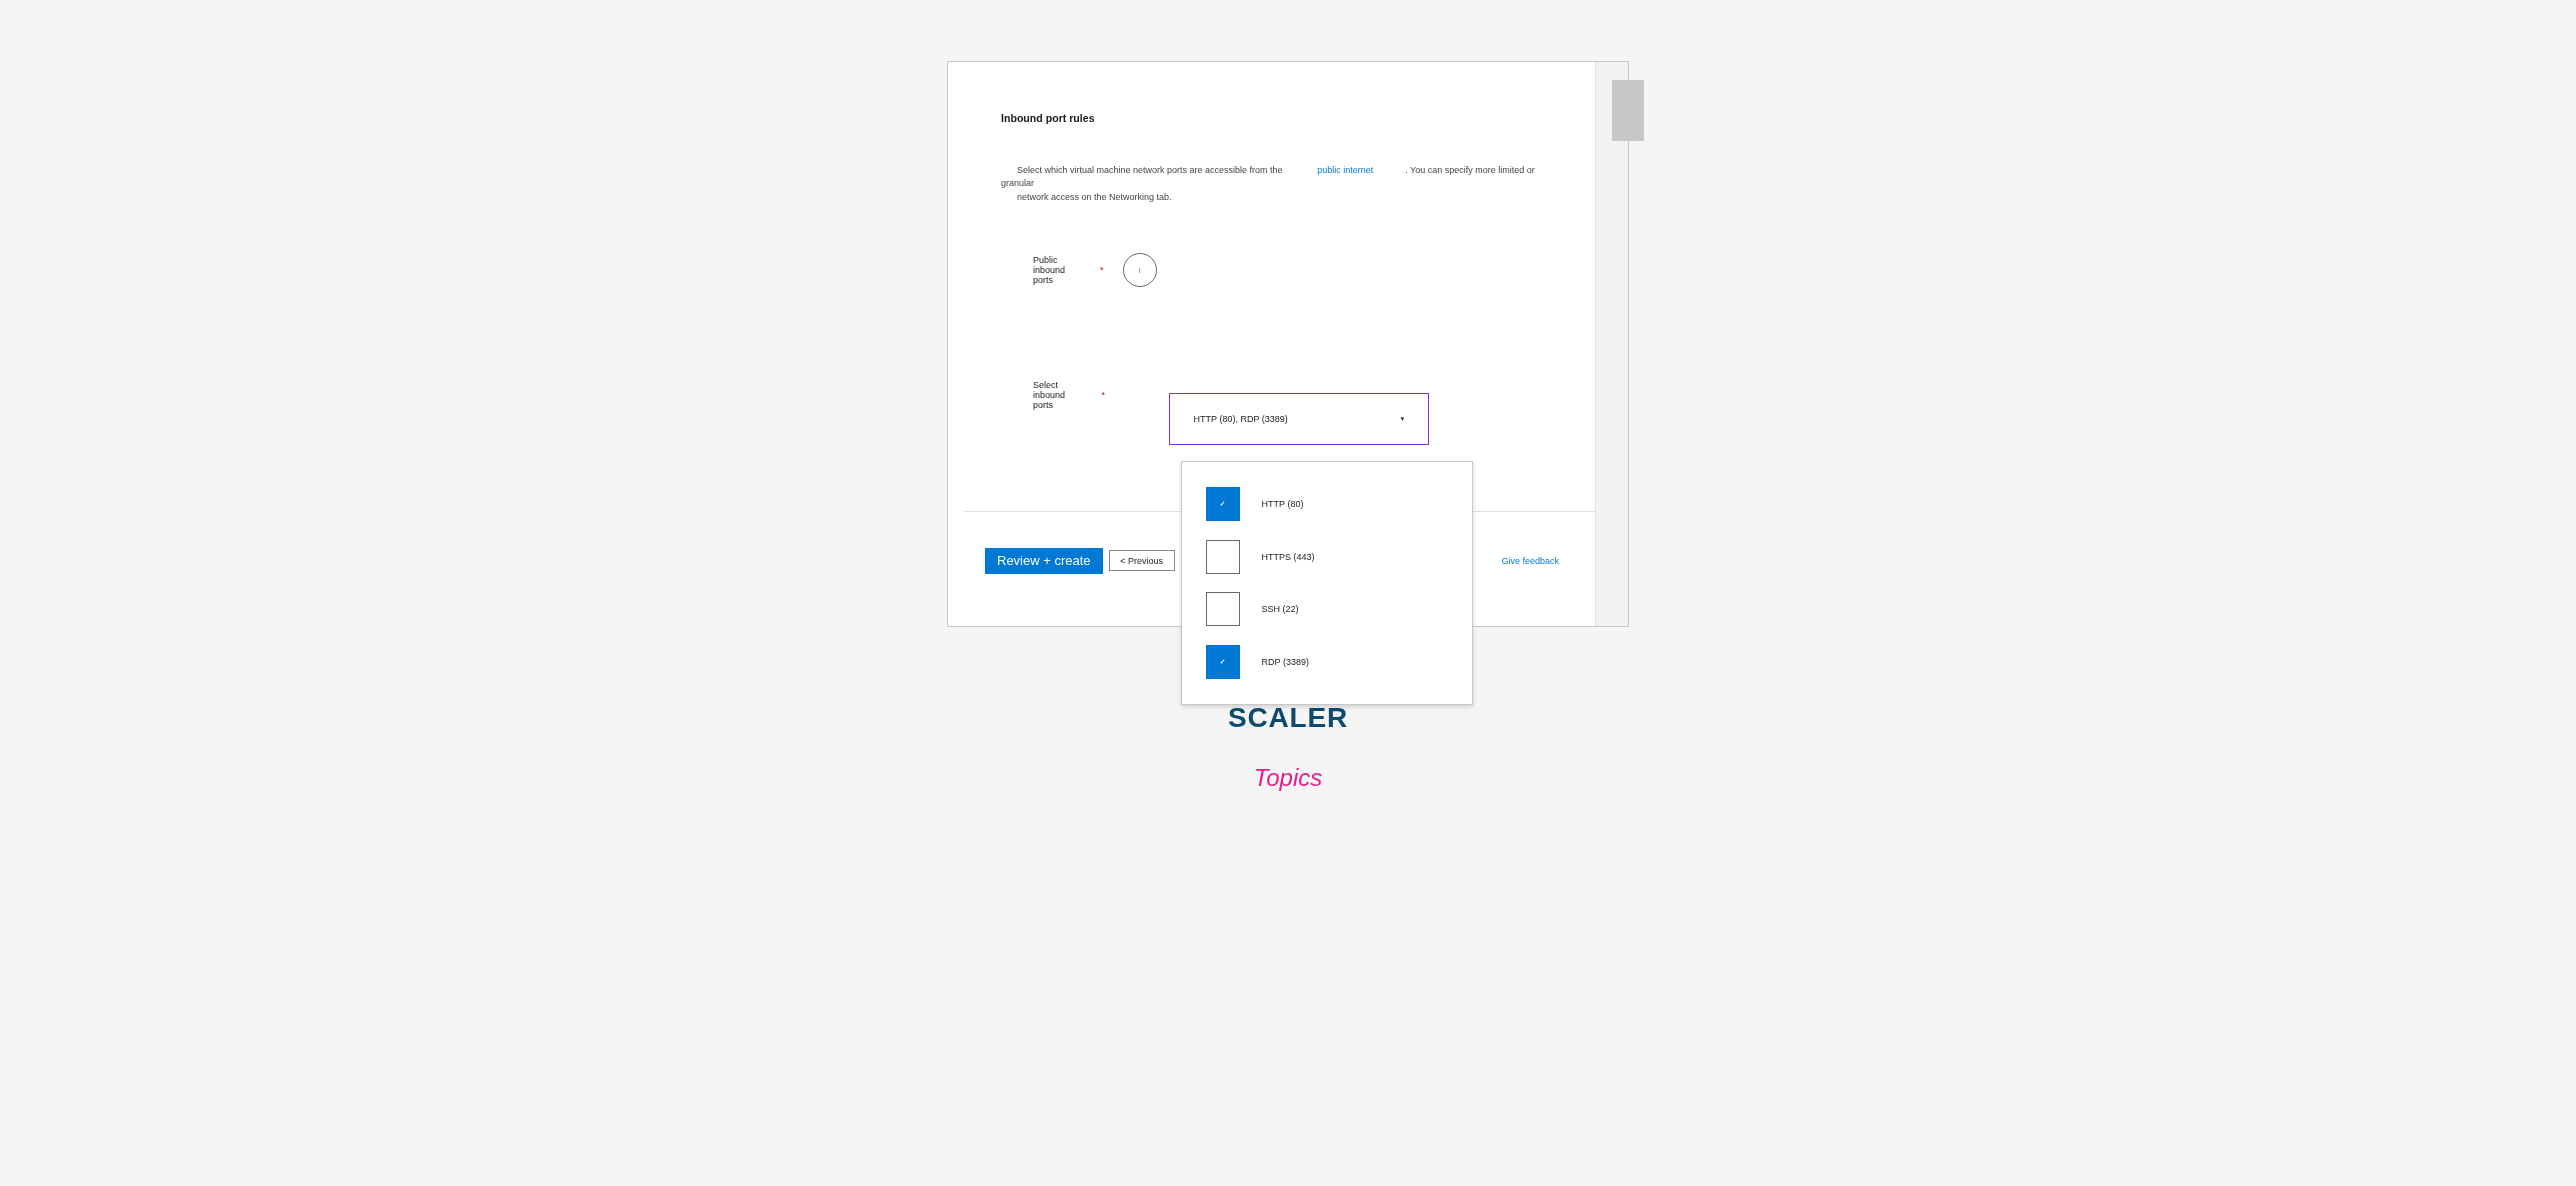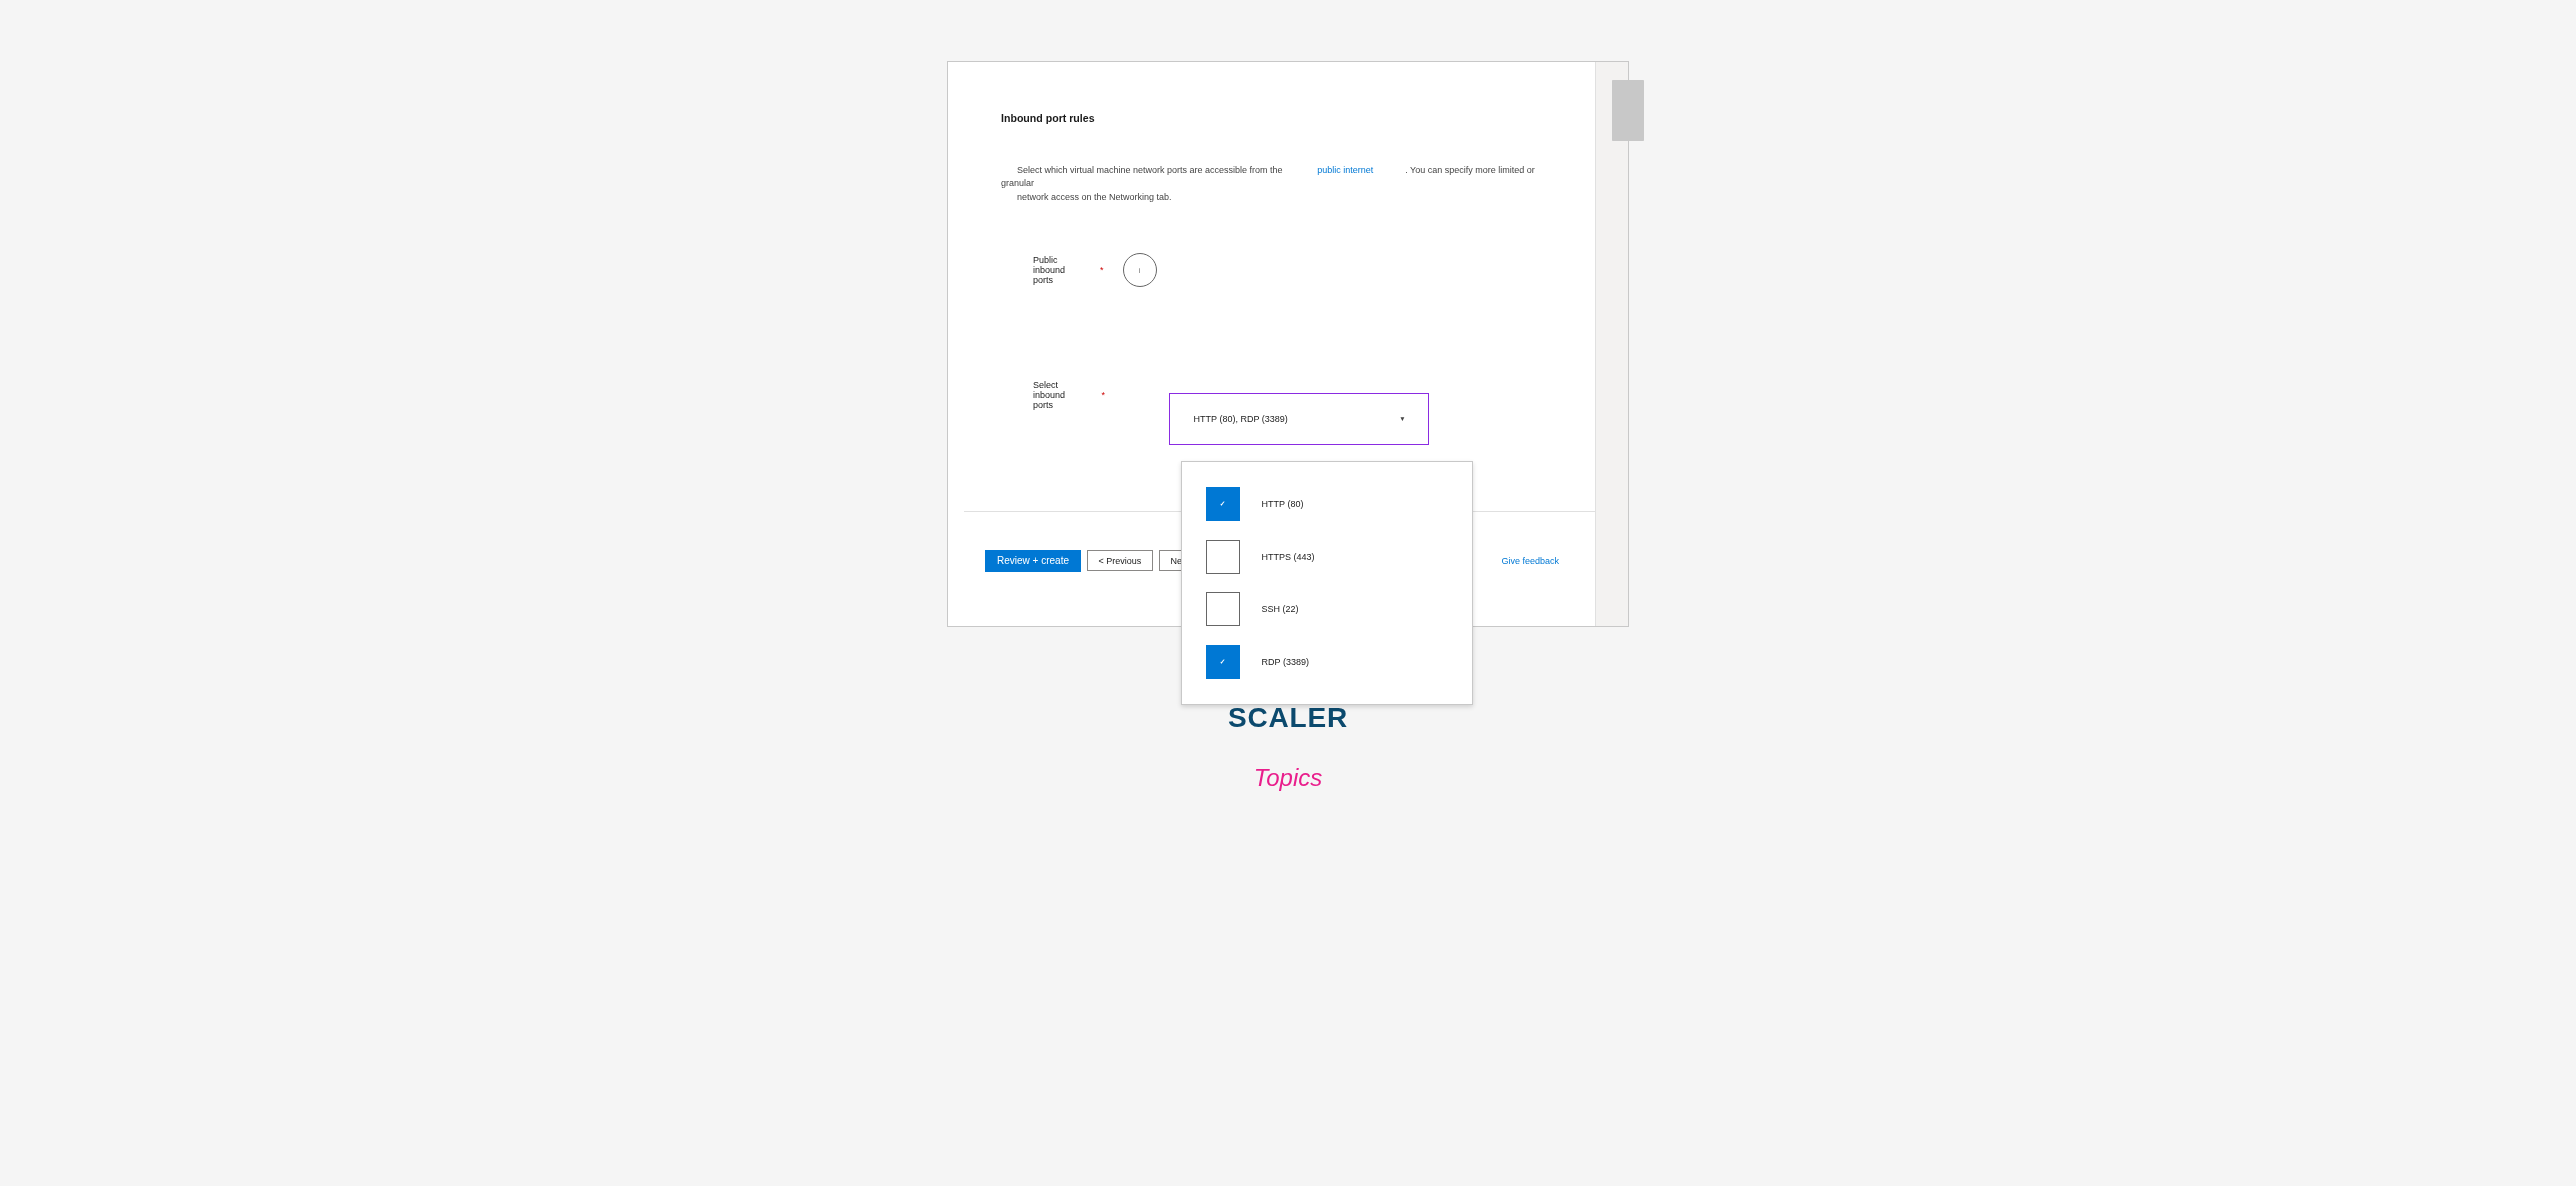--- a/index.html
+++ b/index.html
@@ -200,21 +200,21 @@
       gap: 6px;
       background: #fff;
       margin-top: 18px;
     }
 
     .btn-primary {
       background: #0078d4;
       color: #fff;
       border: none;
       padding: 5.3px 12px;
-      font-size: 10px;
+      font-size: 13px;
       cursor: pointer;
       font-family: inherit;
     }
 
     .btn-secondary {
       background: #fff;
       color: #1a1a1a;
       border: 0.8px solid #8a8886;
       padding: 4.5px 10.6px;
       font-size: 9px;

